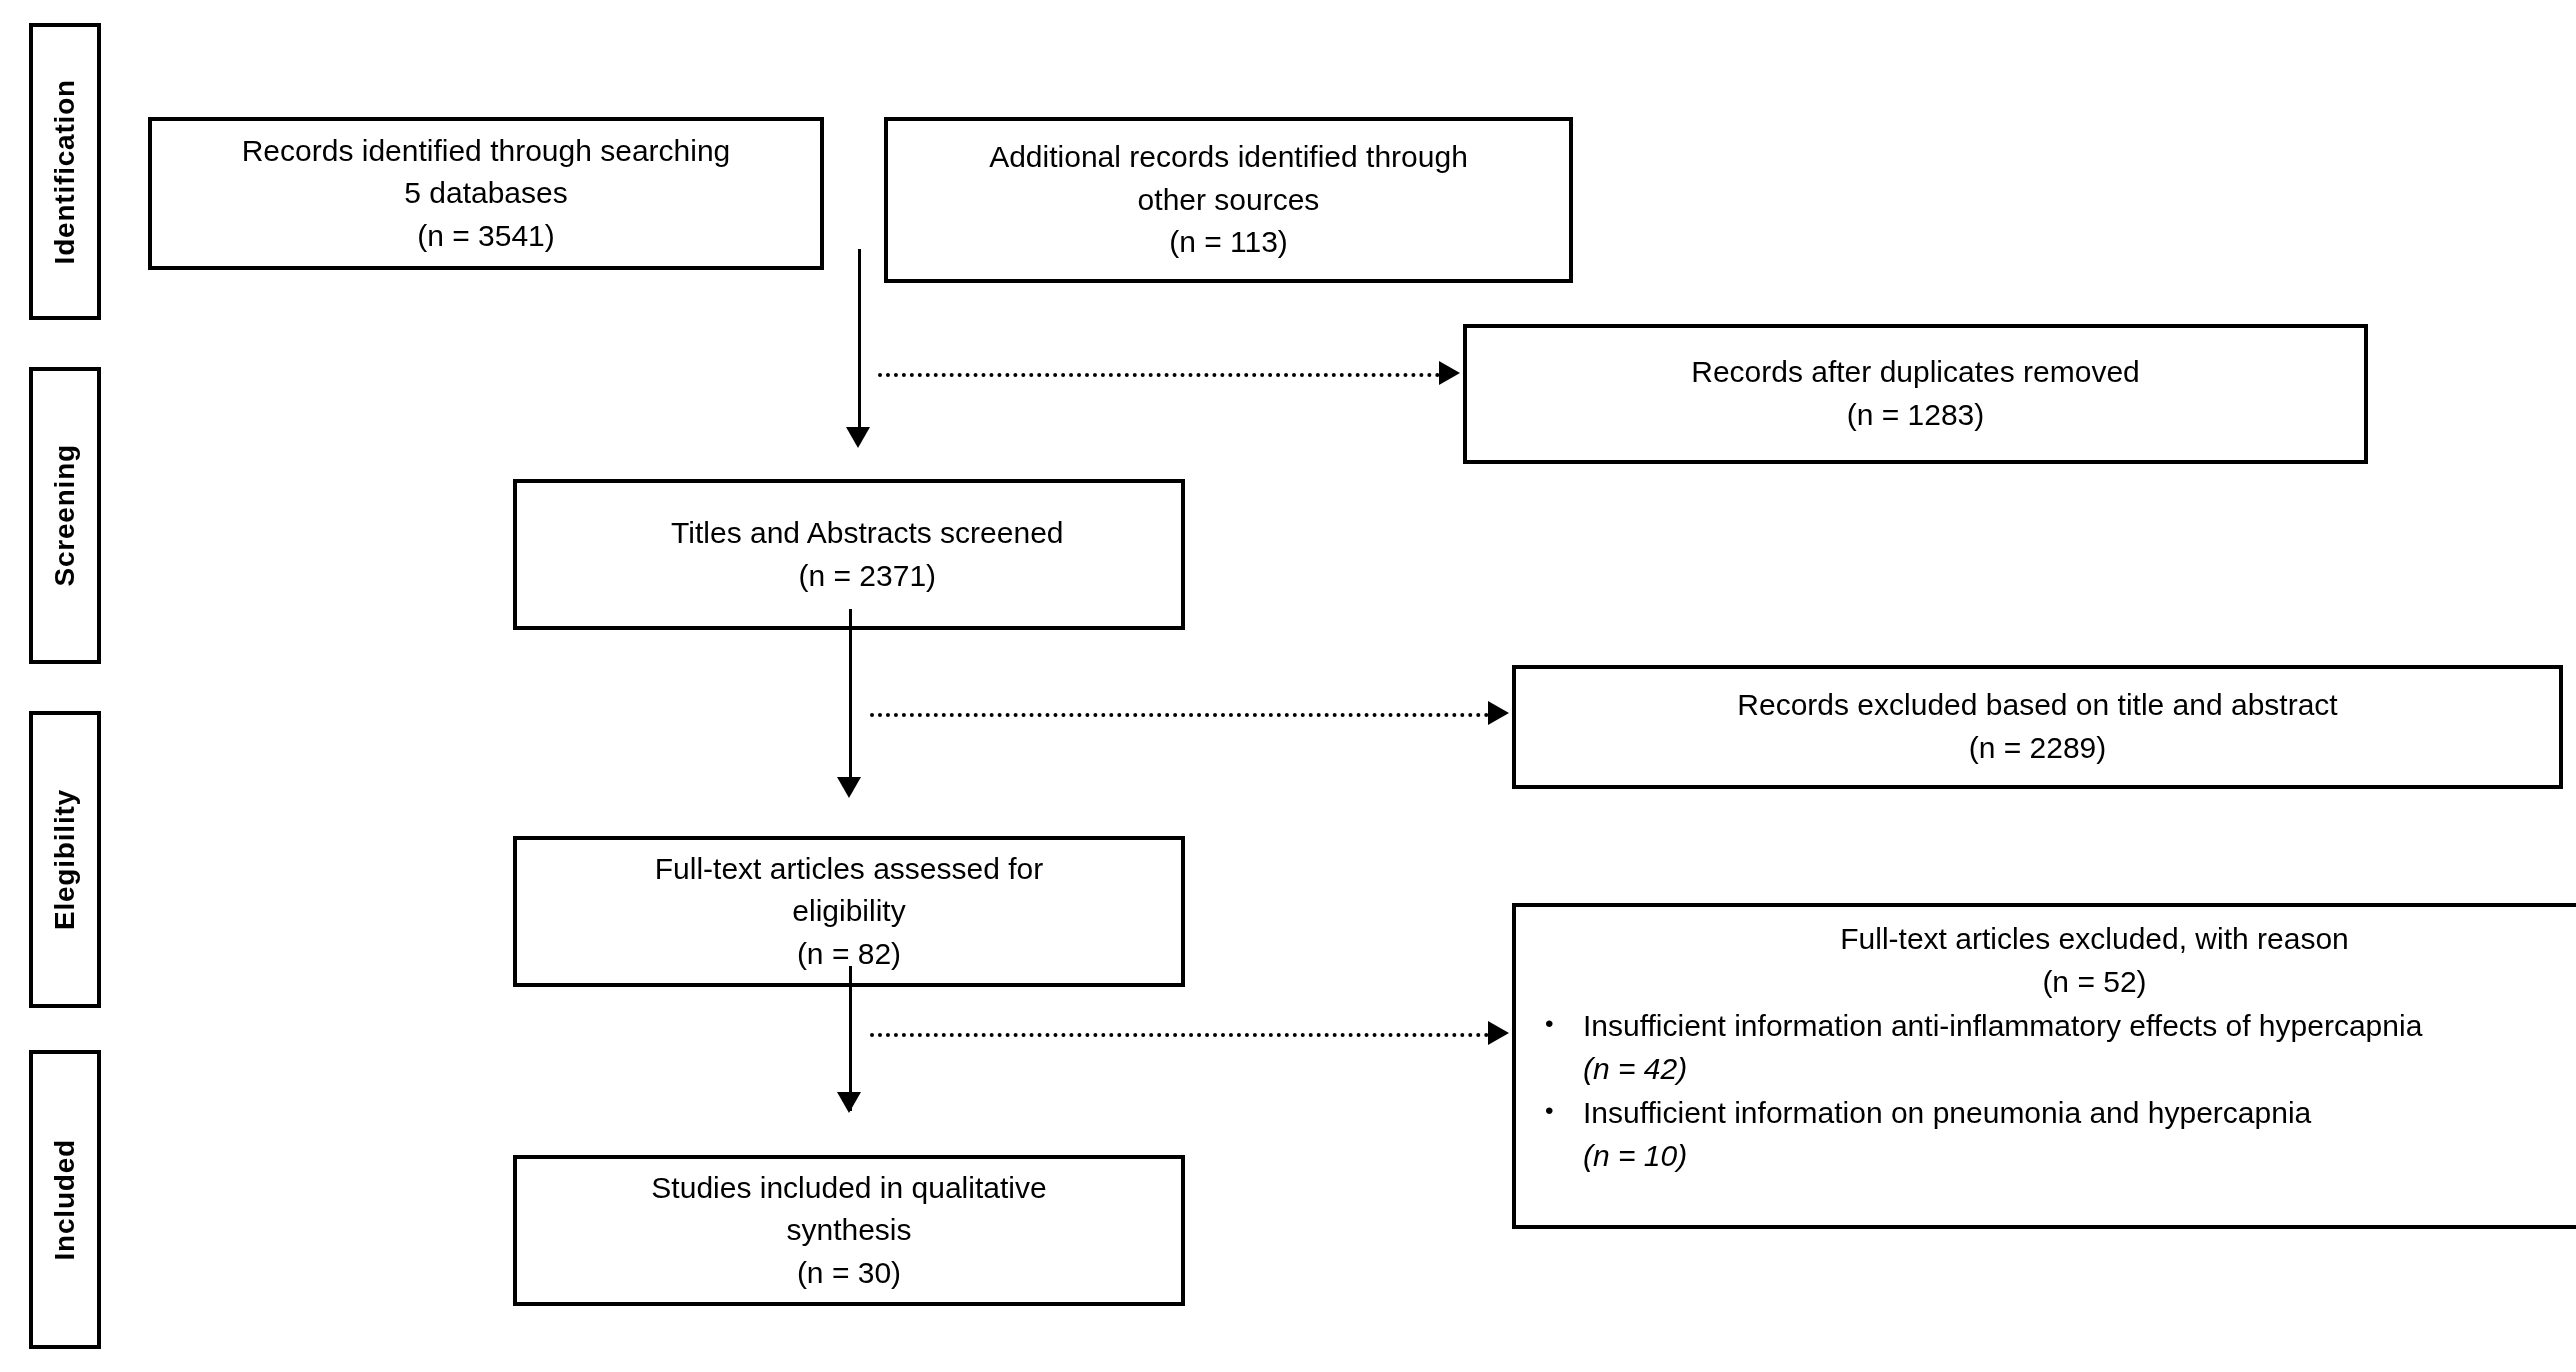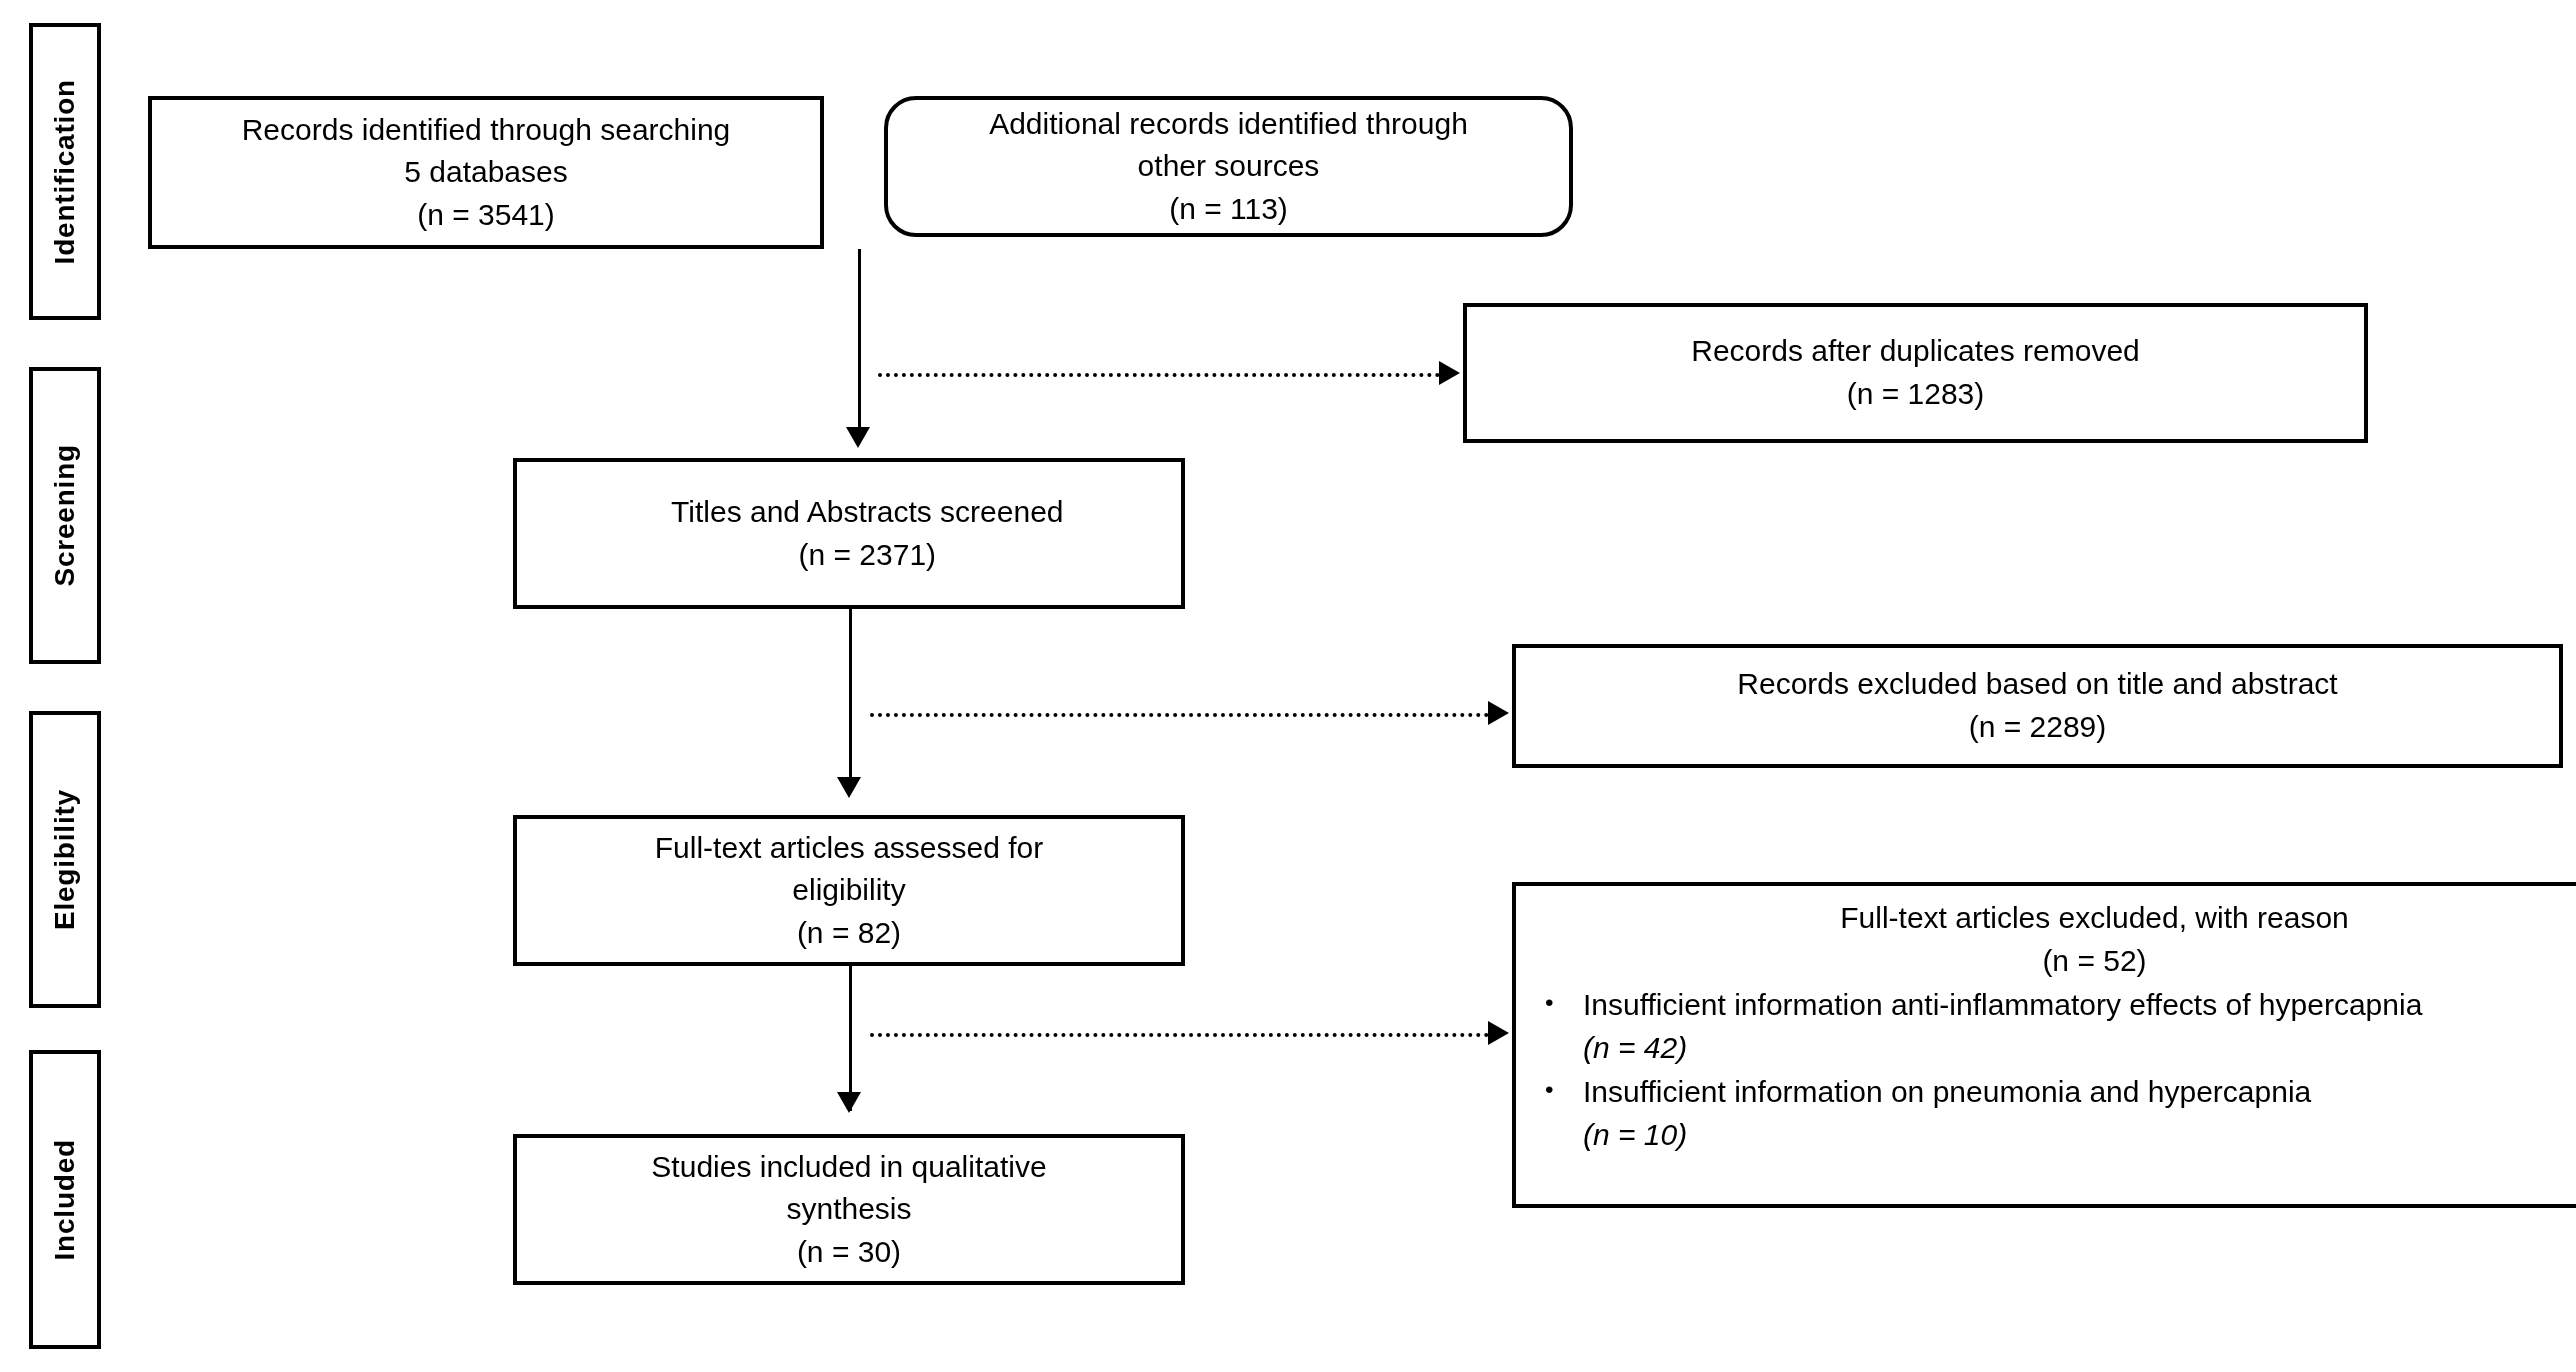--- a/index.html
+++ b/index.html
@@ -47,20 +47,21 @@
     background: #ffffff;
     box-sizing: border-box;
     display: flex;
     flex-direction: column;
     align-items: center;
     justify-content: center;
     text-align: center;
     font-size: 30px;
     line-height: 1.42;
     padding: 4.9px 11.4px;
+    margin-top: 21px;
   }
   .node-box .line {
     display: block;
     white-space: nowrap;
   }
 
   
   .node-box.with-list {
     justify-content: flex-start;
     align-items: stretch;
@@ -144,21 +145,21 @@
   <div class="phase-label" style="left:28.5px; top:1050px; width:72px; height:299px;">
     <span class="phase-text">Included</span>
   </div>
 
   <div class="node-box" style="left:148px; top:96px; width:676px; height:153px;">
     <span class="line">Records identified through searching</span>
     <span class="line">5 databases</span>
     <span class="line">(n = 3541)</span>
   </div>
 
-  <div class="node-box" style="left:884px; top:96px; width:689px; height:141px;border-radius:32px;">
+  <div class="node-box" style="left:884px; top:96px; width:689px; height:166px;">
     <span class="line">Additional records identified through</span>
     <span class="line">other sources</span>
     <span class="line">(n = 113)</span>
   </div>
 
   <div class="node-box" style="left:1463px; top:303px; width:905px; height:140px;">
     <span class="line">Records after duplicates removed</span>
     <span class="line">(n = 1283)</span>
   </div>
 

